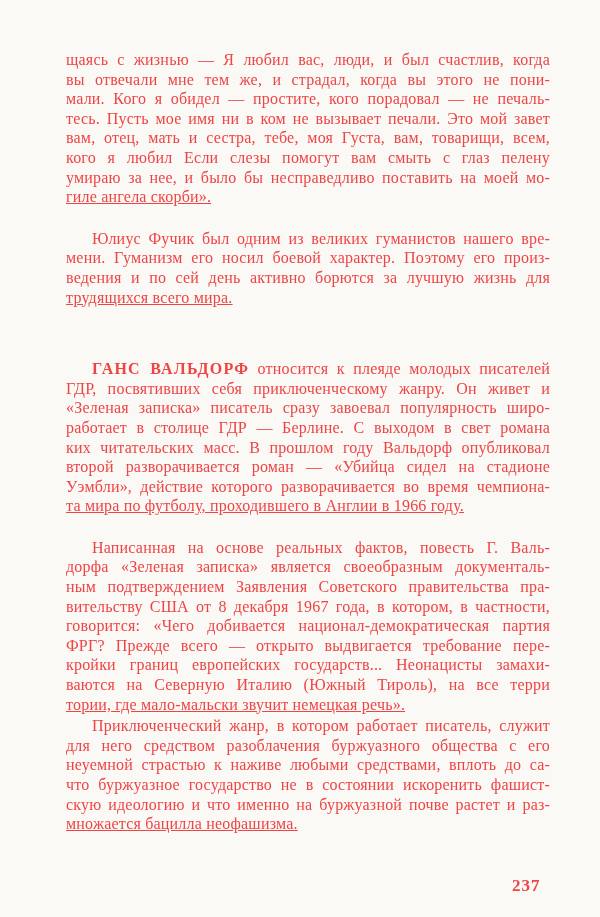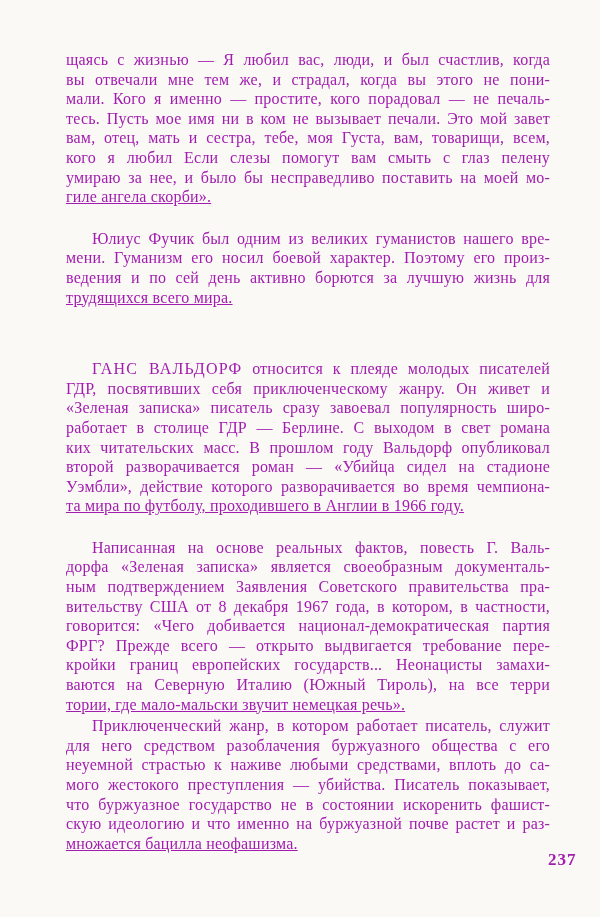--- a/index.html
+++ b/index.html
@@ -7,21 +7,21 @@
     padding: 0;
     background: #faf9f6;
   }
   .page {
     position: relative;
     width: 600px;
     height: 917px;
     background: #faf9f6;
     overflow: hidden;
     font-family: "Liberation Serif", "DejaVu Serif", serif;
-    color: #a21caf;
+    color: #ef4444;
   }
   .textblock {
     position: absolute;
     left: 66px;
     top: 50px;
     width: 484px;
   }
   .para {
     margin: 0;
     padding: 0;
@@ -41,43 +41,42 @@
   }
   .line.last {
     text-align: justify;
     text-align-last: left;
     text-decoration: underline;
   }
   .line.indent {
     text-indent: 26px;
   }
   .lead-bold {
-    font-weight: normal;
+    font-weight: bold;
     letter-spacing: 1.2px;
   }
   .pagenum {
     position: absolute;
     left: 512px;
-    top: 850px;
+    top: 876px;
     font-size: 17px;
     font-weight: bold;
     letter-spacing: 1px;
-    margin-left: 36px;
   }
 </style>
 </head>
 <body>
 
 <div class="page">
   <div class="textblock">
 
     <div class="para">
       <div class="line">щаясь с жизнью — Я любил вас, люди, и был счастлив, когда</div>
       <div class="line">вы отвечали мне тем же, и страдал, когда вы этого не пони-</div>
-      <div class="line">мали. Кого я именно — простите, кого порадовал — не печаль-</div>
+      <div class="line">мали. Кого я обидел — простите, кого порадовал — не печаль-</div>
       <div class="line">тесь. Пусть мое имя ни в ком не вызывает печали. Это мой завет</div>
       <div class="line">вам, отец, мать и сестра, тебе, моя Густа, вам, товарищи, всем,</div>
       <div class="line">кого я любил Если слезы помогут вам смыть с глаз пелену</div>
       <div class="line">умираю за нее, и было бы несправедливо поставить на моей мо-</div>
       <div class="line last">гиле ангела скорби».</div>
     </div>
 
     <div class="para para-gap">
       <div class="line indent">Юлиус Фучик был одним из великих гуманистов нашего вре-</div>
       <div class="line">мени. Гуманизм его носил боевой характер. Поэтому его произ-</div>
@@ -105,21 +104,20 @@
       <div class="line">ФРГ? Прежде всего — открыто выдвигается требование пере-</div>
       <div class="line">кройки границ европейских государств... Неонацисты замахи-</div>
       <div class="line">ваются на Северную Италию (Южный Тироль), на все терри</div>
       <div class="line last">тории, где мало-мальски звучит немецкая речь».</div>
     </div>
 
     <div class="para para-gap-sm">
       <div class="line indent">Приключенческий жанр, в котором работает писатель, служит</div>
       <div class="line">для него средством разоблачения буржуазного общества с его</div>
       <div class="line">неуемной страстью к наживе любыми средствами, вплоть до са-</div>
-      <div class="line">мого жестокого преступления — убийства. Писатель показывает,</div>
       <div class="line">что буржуазное государство не в состоянии искоренить фашист-</div>
       <div class="line">скую идеологию и что именно на буржуазной почве растет и раз-</div>
       <div class="line last">множается бацилла неофашизма.</div>
     </div>
 
   </div>
 
   <div class="pagenum">237</div>
 </div>
 

